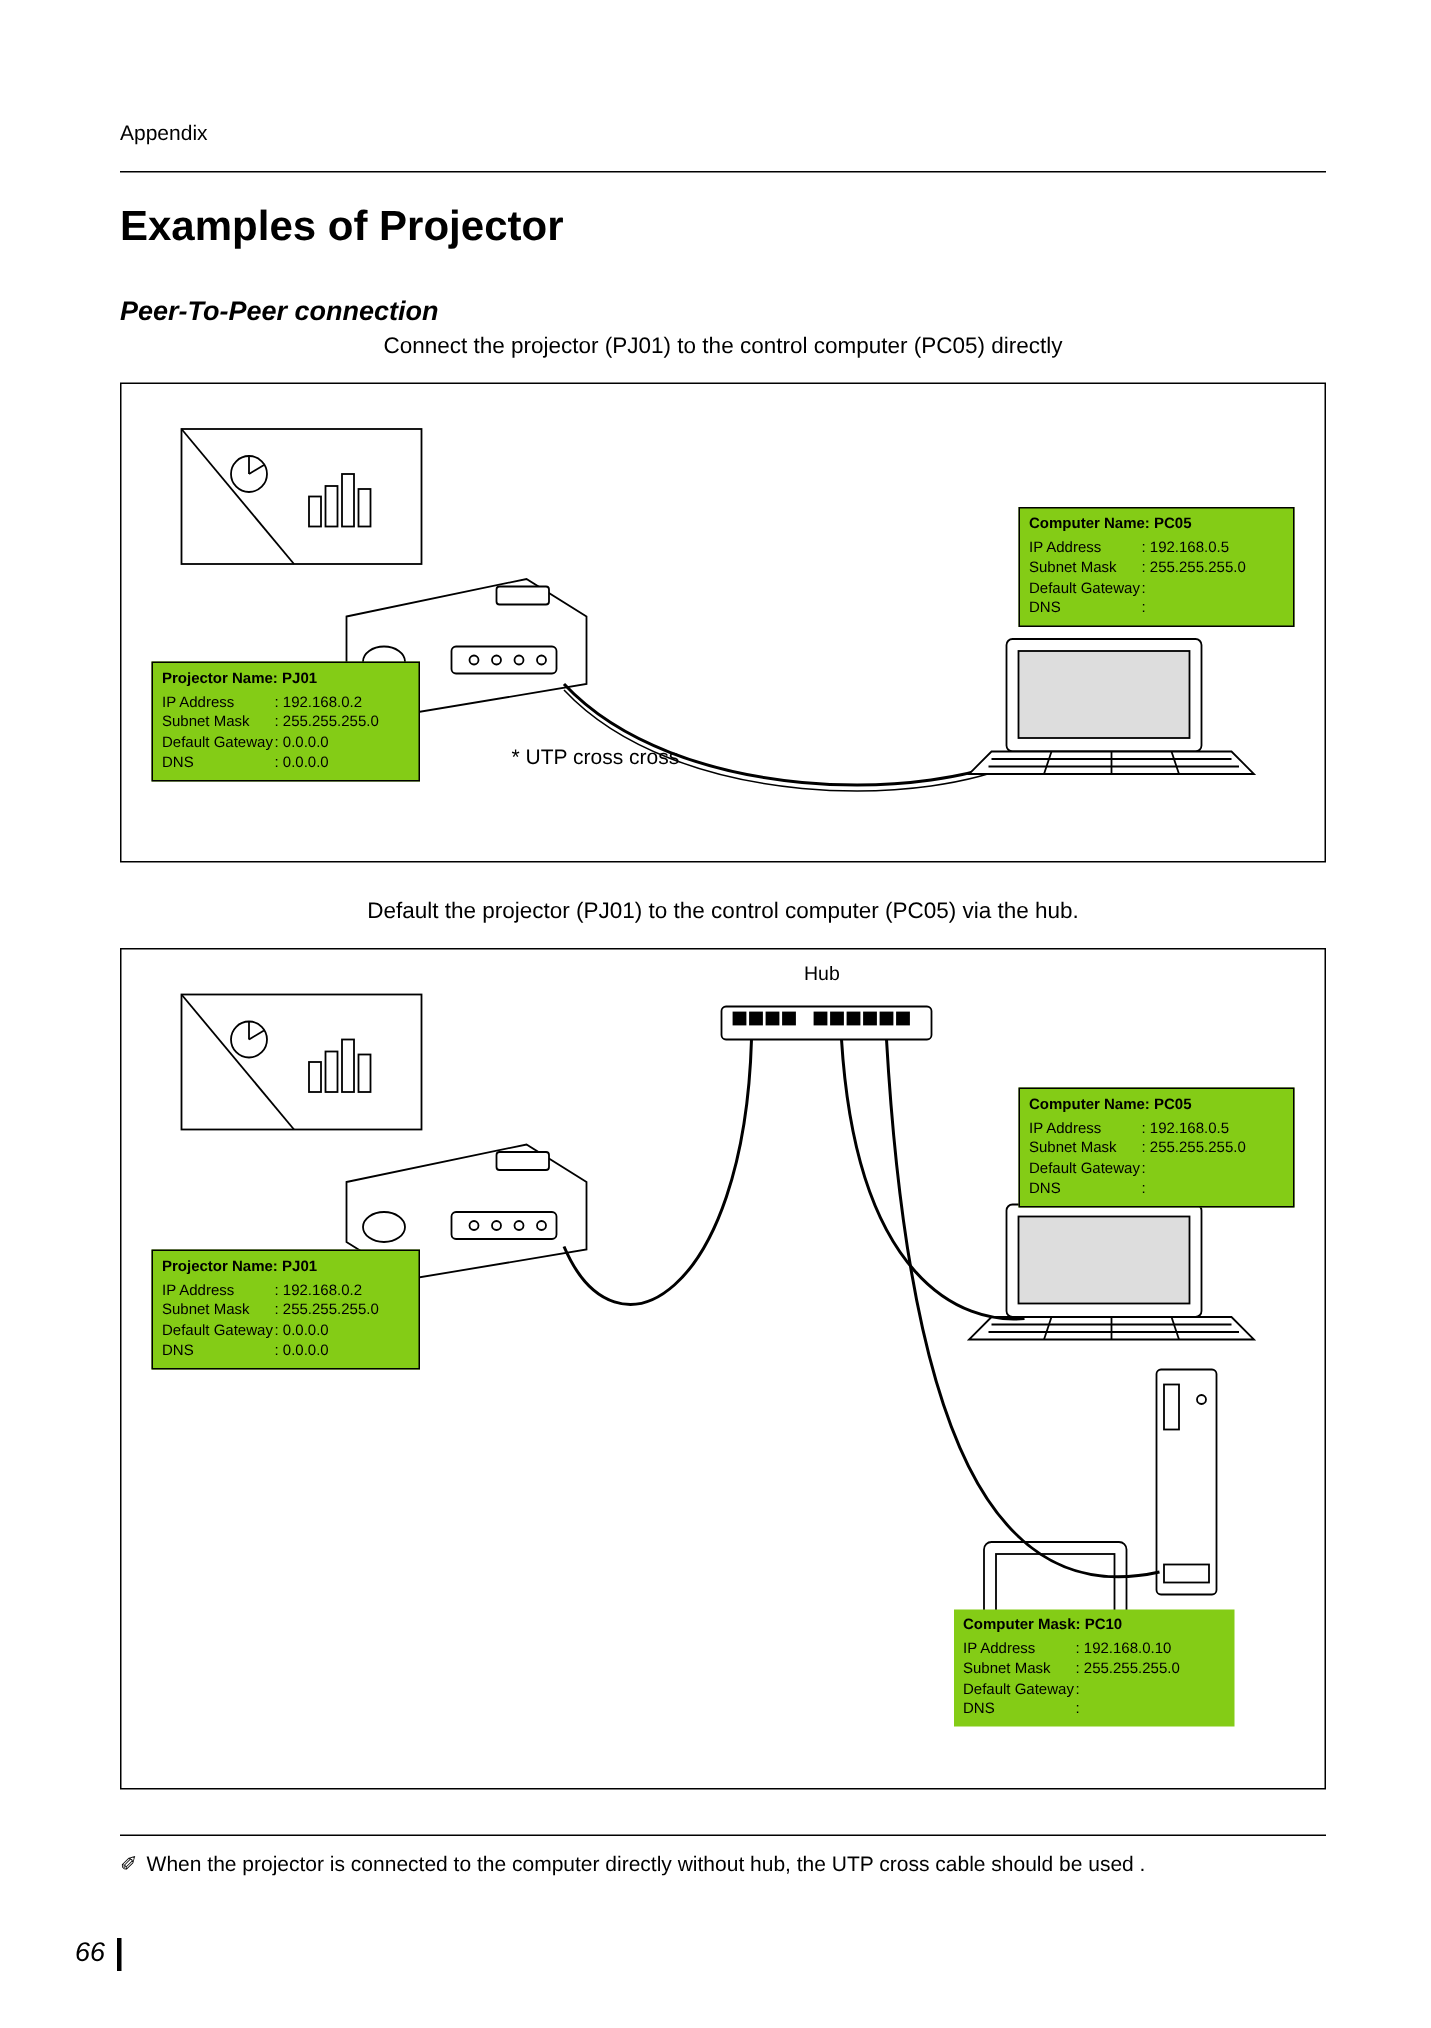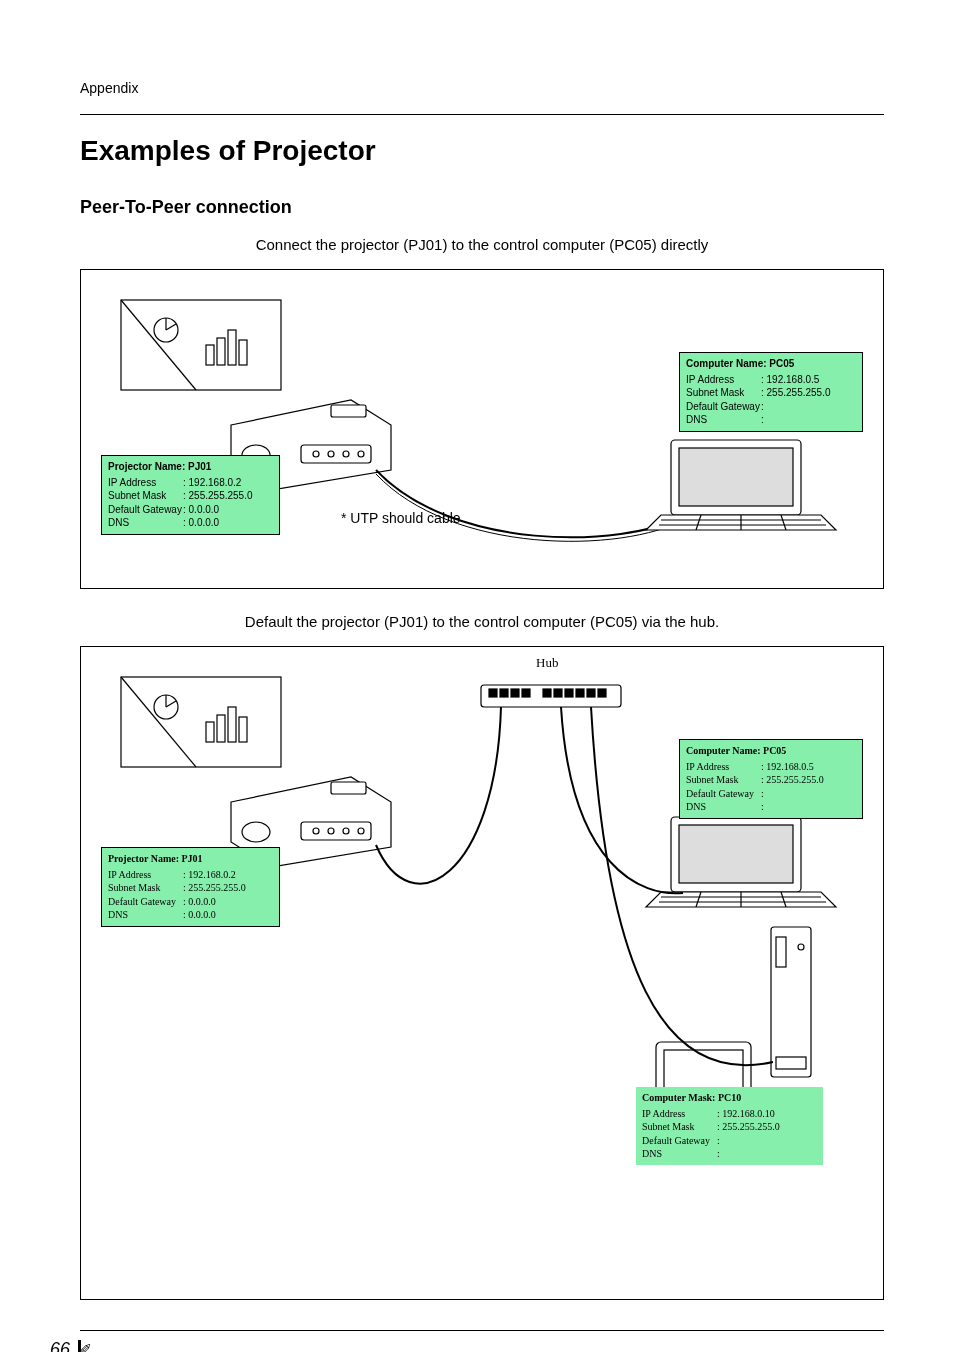--- a/index.html
+++ b/index.html
@@ -21,39 +21,40 @@
     margin-bottom: 20px;
   }
   h1 {
     font-size: 28px;
     font-weight: bold;
     margin: 10px 0 30px 0;
   }
   h2 {
     font-size: 18px;
     font-weight: bold;
-    margin: 0 0 18px 0;
+    margin: 0 0 4px 0;
+    font-style: italic;
   }
   .body-text {
     font-size: 15px;
     margin: 0 0 16px 0;
     text-align: center;
   }
   .diagram {
     border: 1px solid #000;
     padding: 20px 20px 30px 20px;
     margin-bottom: 24px;
     position: relative;
     box-sizing: border-box;
   }
   .diagram svg { display: block; }
   .info-box {
     position: absolute;
     border: 1px solid #000;
-    background: #86efac;
+    background: #84cc16;
     font-size: 10px;
     line-height: 1.35;
     padding: 4px 6px;
   }
   .info-box .title {
     font-weight: bold;
     margin-bottom: 2px;
   }
   .info-box .row {
     display: flex;
@@ -142,21 +143,21 @@
       <path d="M560 225 L720 225 L735 240 L545 240 Z"></path>
 
       <line x1="560" y1="230" x2="720" y2="230"></line>
       <line x1="558" y1="235" x2="725" y2="235"></line>
       <line x1="600" y1="225" x2="595" y2="240"></line>
       <line x1="640" y1="225" x2="640" y2="240"></line>
       <line x1="680" y1="225" x2="685" y2="240"></line>
     </g>
   </svg>
 
-  <div class="cable-label" style="left:260px; top:240px;">* UTP should cable</div>
+  <div class="cable-label" style="left:260px; top:240px;">* UTP cross cross</div>
 
   <div class="info-box" style="left:20px; top:185px; width:165px;">
     <div class="title">Projector Name: PJ01</div>
     <div class="row">
         <span class="k">IP Address</span>
         <span class="v">: 192.168.0.2</span>
       </div>
     <div class="row">
         <span class="k">Subnet Mask</span>
         <span class="v">: 255.255.255.0</span>
@@ -187,21 +188,21 @@
       </div>
     <div class="row">
         <span class="k">DNS</span>
         <span class="v">:</span>
       </div>
   </div>
 </div>
 
 <p class="body-text">Default the projector (PJ01) to the control computer (PC05) via the hub.</p>
 
-<div class="diagram" style="height:654px;font-family:Liberation Serif, serif;">
+<div class="diagram" style="height:561px;">
   <svg width="760" height="490" viewBox="0 0 760 490">
 
     <g stroke="#000" fill="none" stroke-width="1.2">
       <rect x="20" y="10" width="160" height="90"></rect>
       <line x1="20" y1="10" x2="95" y2="100"></line>
       <circle cx="65" cy="40" r="12"></circle>
       <line x1="65" y1="28" x2="65" y2="40"></line>
       <line x1="65" y1="40" x2="75" y2="34"></line>
       <rect x="105" y="55" width="8" height="20"></rect>
       <rect x="116" y="48" width="8" height="27"></rect>
@@ -326,17 +327,18 @@
     <div class="row">
         <span class="k">DNS</span>
         <span class="v">:</span>
       </div>
   </div>
 </div>
 
 <div class="footnote-rule">
   <div class="footnote">
     <span>✐</span>
+    <span>When the projector is connected to the computer directly without hub, the UTP cross cable should be used .</span>
   </div>
 </div>
 
 <div class="page-num">66</div>
 <div class="page-bar"></div>
 
 </body></html>

